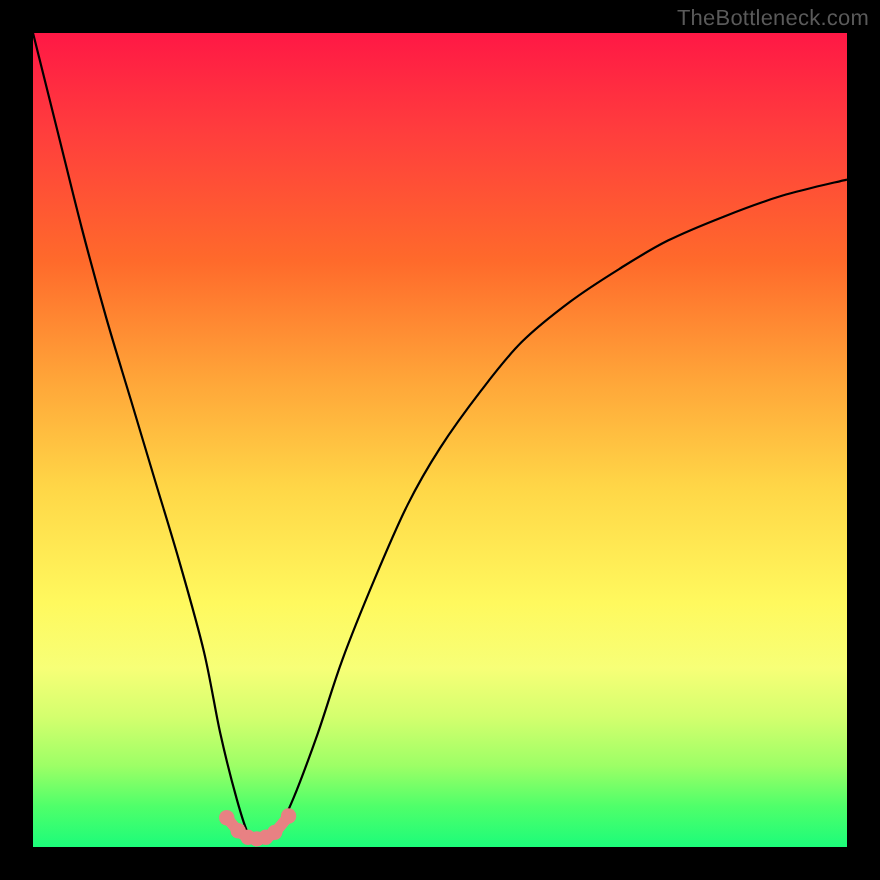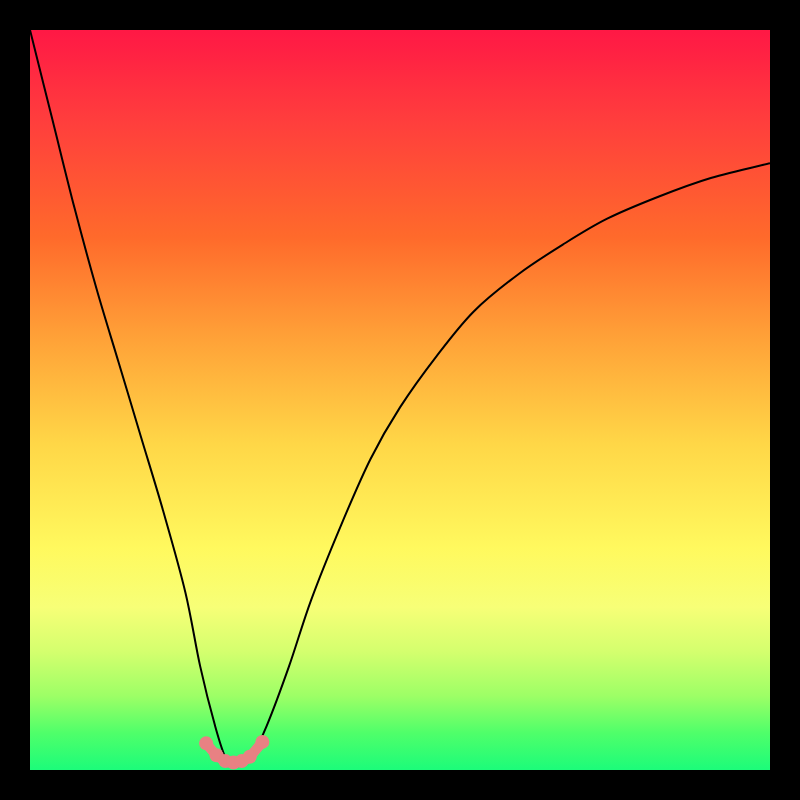--- a/index.html
+++ b/index.html
@@ -64,13 +64,14 @@
           <circle cx="176.12" cy="713.36" r="7" fill="#e88183"></circle>
           <circle cx="186.48" cy="725.2" r="7" fill="#e88183"></circle>
           <circle cx="195.36" cy="731.12" r="7" fill="#e88183"></circle>
           <circle cx="203.50000000000003" cy="732.6" r="7" fill="#e88183"></circle>
           <circle cx="211.64000000000001" cy="731.12" r="7" fill="#e88183"></circle>
           <circle cx="219.78" cy="726.68" r="7" fill="#e88183"></circle>
           <circle cx="232.36" cy="711.88" r="7" fill="#e88183"></circle>
         </g>
     </svg>
   </div>
+  <div class="attrib">TheBottleneck.com</div>
 </div>
 
 </body></html>

